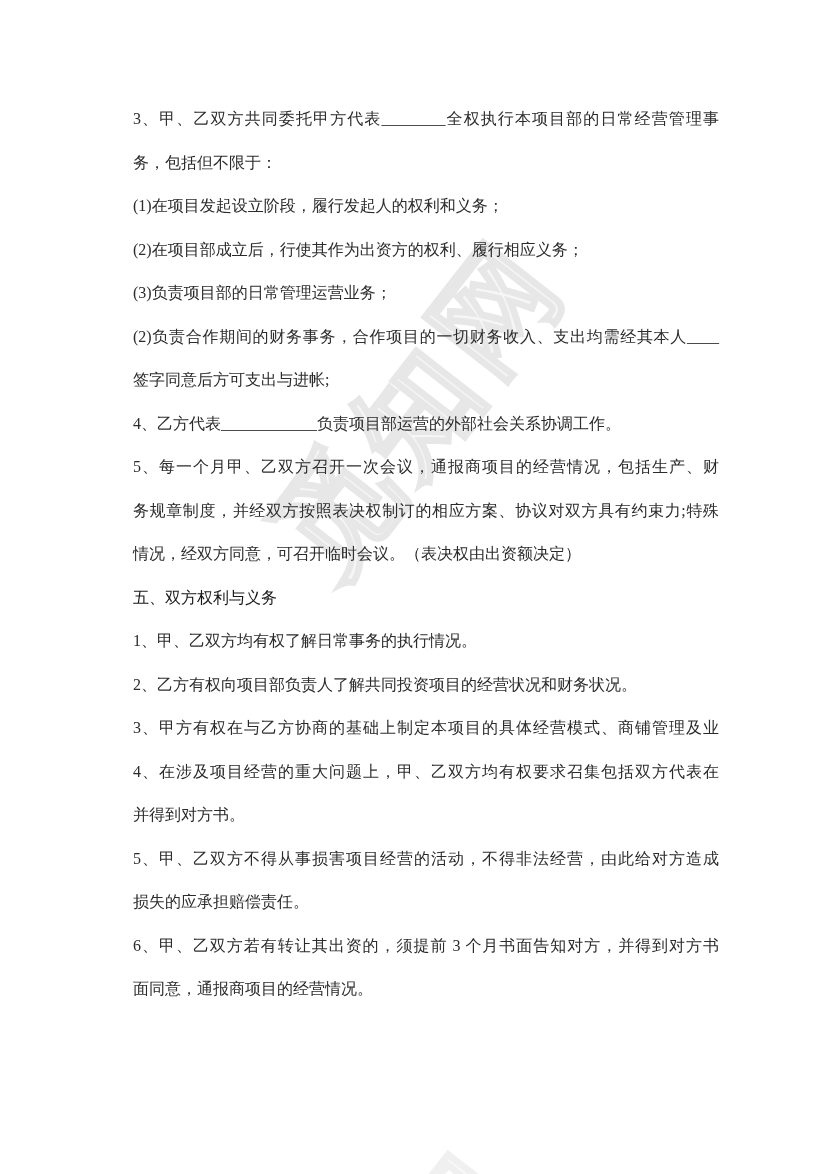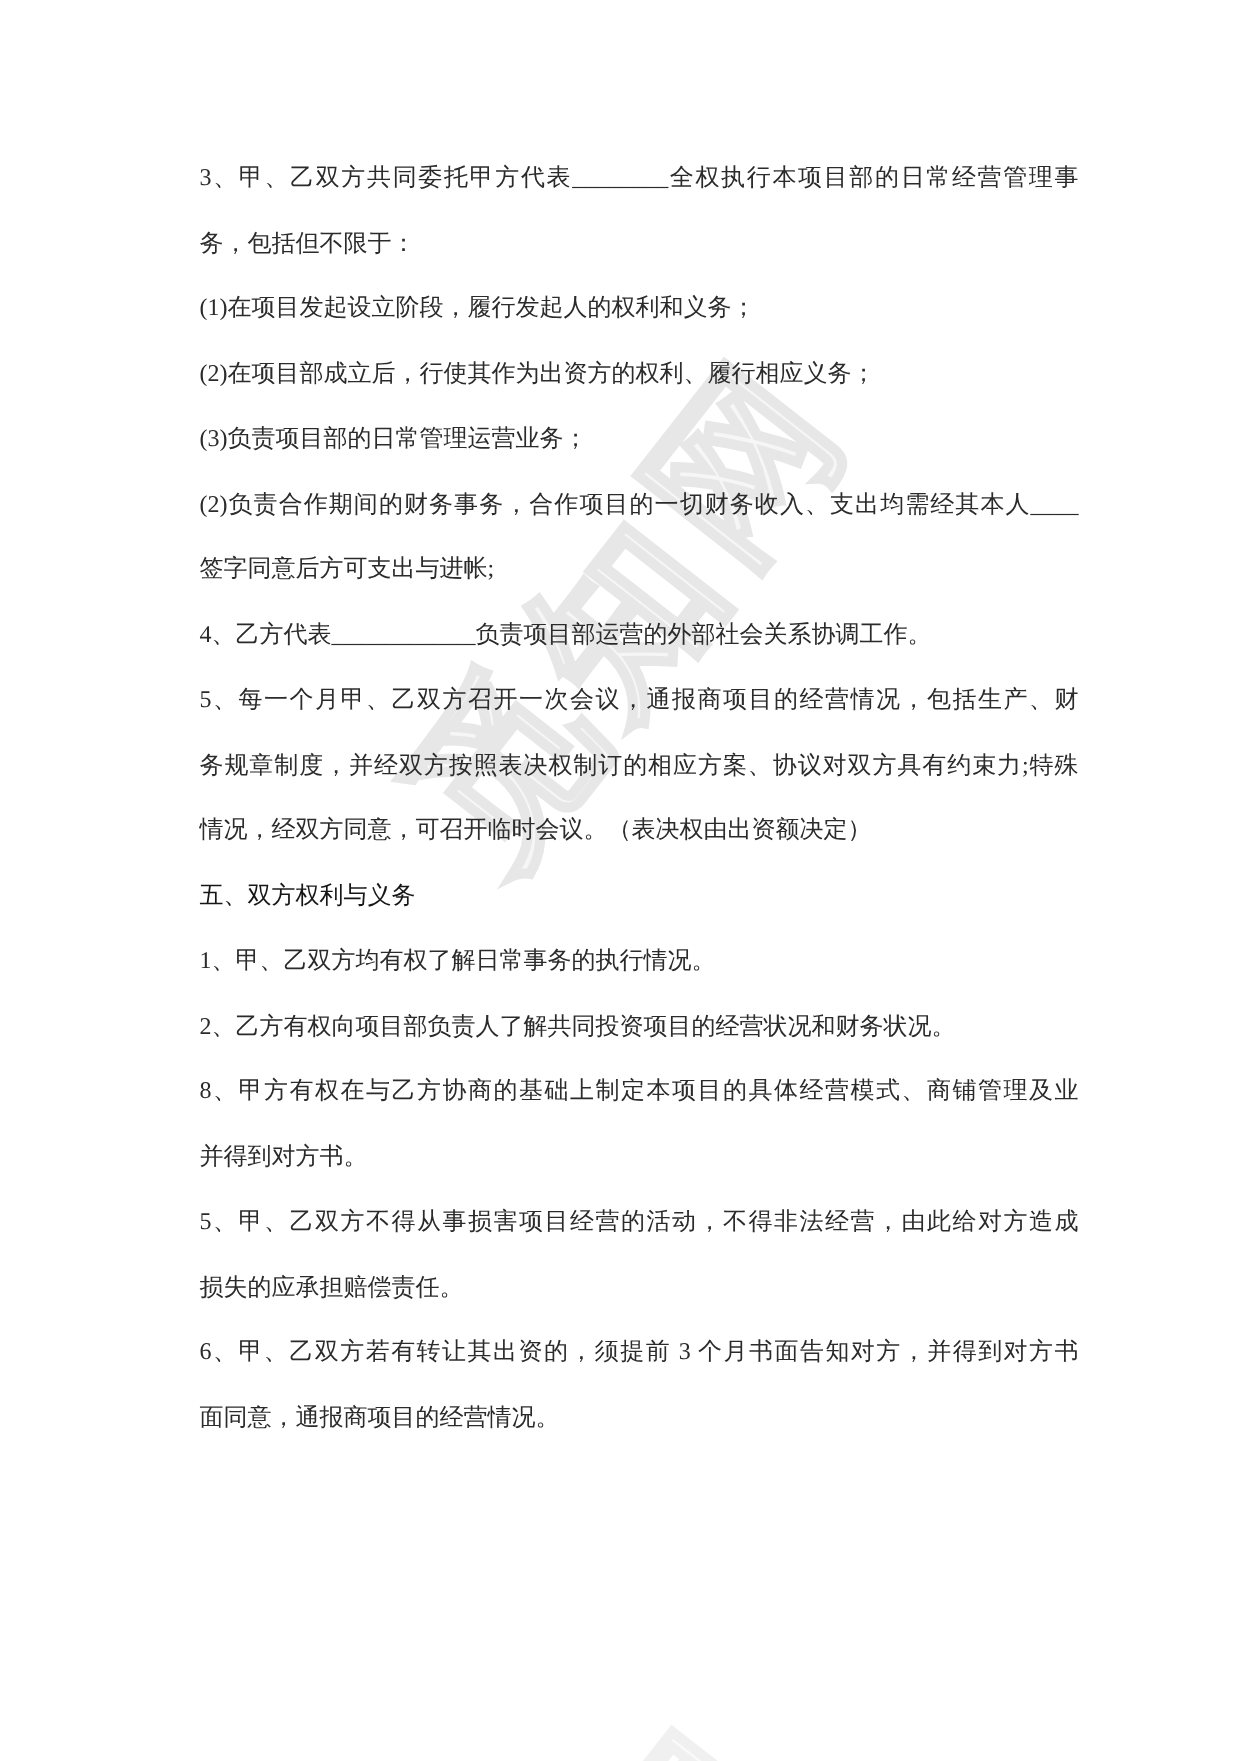--- a/index.html
+++ b/index.html
@@ -117,24 +117,25 @@
 
     <div class="para">
       <div class="line">1、甲、乙双方均有权了解日常事务的执行情况。</div>
     </div>
 
     <div class="para">
       <div class="line">2、乙方有权向项目部负责人了解共同投资项目的经营状况和财务状况。</div>
     </div>
 
     <div class="para">
-      <div class="line fill">8、甲方有权在与乙方协商的基础上制定本项目的具体经营模式、商铺管理及业</div>
+      <div class="line fill">3、甲方有权在与乙方协商的基础上制定本项目的具体经营模式、商铺管理及业</div>
     </div>
 
     <div class="para">
+      <div class="line fill">4、在涉及项目经营的重大问题上，甲、乙双方均有权要求召集包括双方代表在</div>
       <div class="line">并得到对方书。</div>
     </div>
 
     <div class="para">
       <div class="line fill">5、甲、乙双方不得从事损害项目经营的活动，不得非法经营，由此给对方造成</div>
       <div class="line">损失的应承担赔偿责任。</div>
     </div>
 
     <div class="para">
       <div class="line fill">6、甲、乙双方若有转让其出资的，须提前 3 个月书面告知对方，并得到对方书</div>

